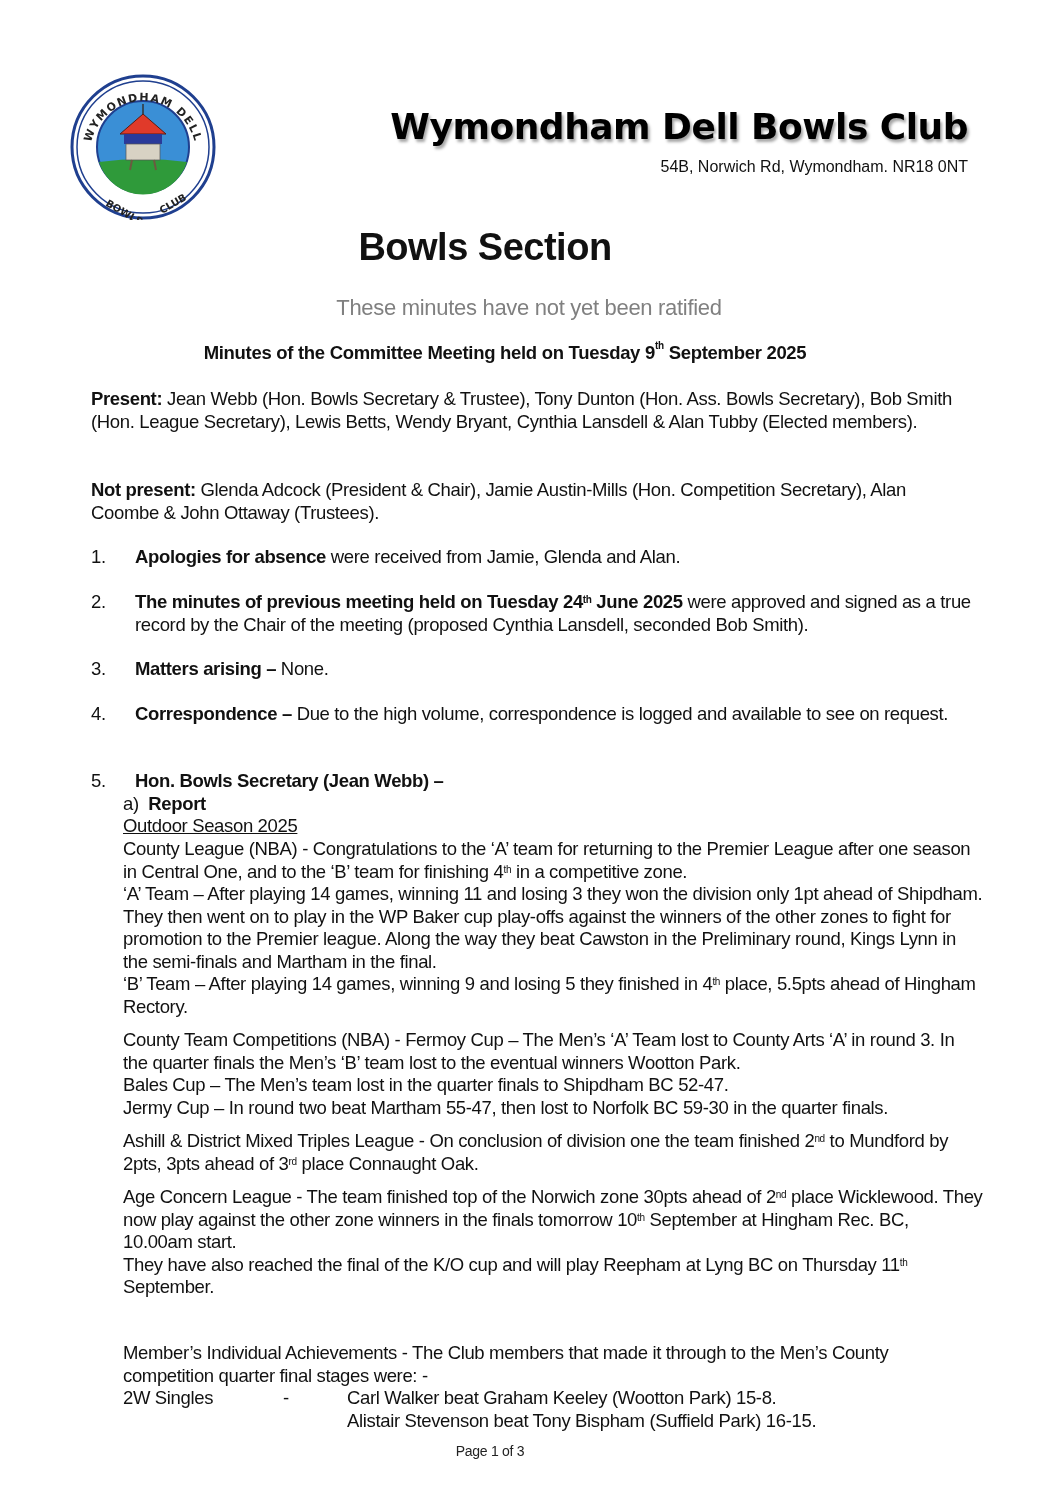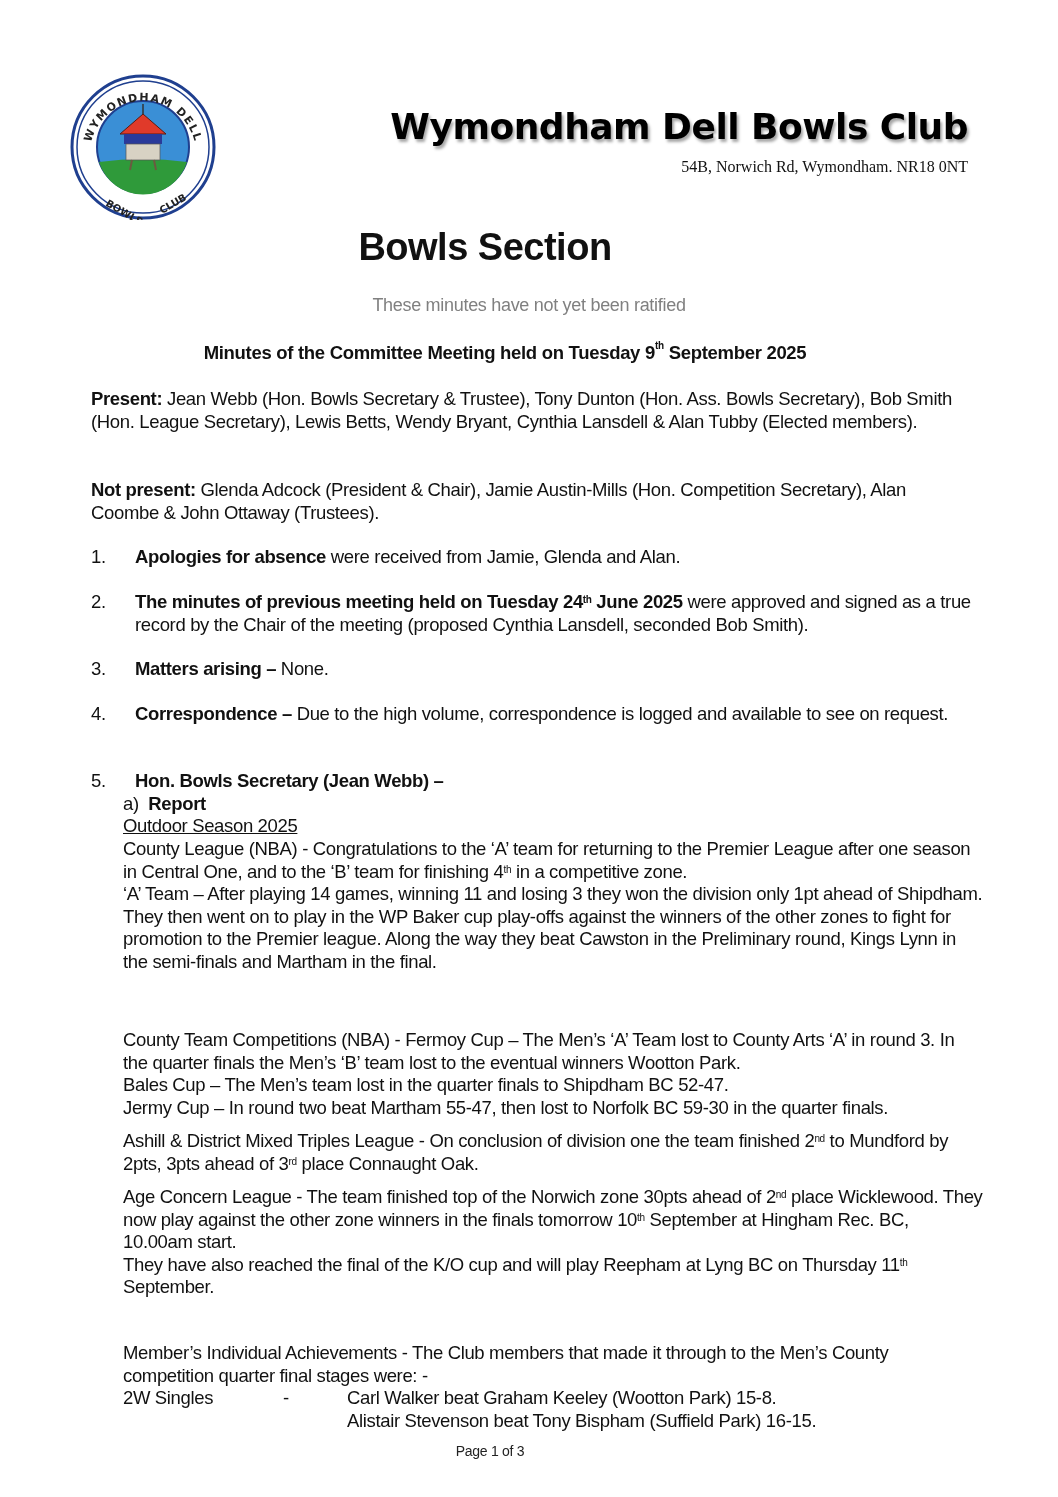--- a/index.html
+++ b/index.html
@@ -3,26 +3,26 @@
 <meta charset="utf-8">
 <style>
   html, body { margin: 0; padding: 0; background: #ffffff; }
   body { width: 1058px; height: 1497px; position: relative; overflow: hidden;
          font-family: "Liberation Sans", sans-serif; color: #111; }
   .page { position: absolute; left: 0; top: 0; width: 1058px; height: 1497px; }
   .logo { position: absolute; left: 70px; top: 74px; width: 146px; height: 146px; }
   .club-name { position: absolute; right: 90px; top: 106px; font-family: "DejaVu Sans", sans-serif;
                font-weight: bold; font-size: 36px; letter-spacing: -0.5px; color: #000;
                text-shadow: 2px 3px 3px rgba(0,0,0,0.35); white-space: nowrap; }
-  .club-address { position: absolute; right: 90px; top: 158px; font-family: Liberation Serif, serif;
+  .club-address { position: absolute; right: 90px; top: 158px; font-family: Liberation Sans, sans-serif;
                   font-size: 16px; color: #111; white-space: nowrap; }
   .section-title { position: absolute; left: 0; width: 970px; top: 226px; text-align: center;
                    font-weight: bold; font-size: 38px; letter-spacing: -0.5px; }
   .not-ratified { position: absolute; left: 0; width: 1058px; top: 295px; text-align: center;
-                  font-size: 18px; color: #808080; letter-spacing: -0.3px; }
+                  font-size: 22px; color: #808080; letter-spacing: -0.3px; }
   .meeting-title { position: absolute; left: 0; width: 1010px; top: 342px; text-align: center;
                    font-weight: bold; font-size: 18.5px; letter-spacing: -0.3px; }
   .body-text { font-size: 18.5px; line-height: 22.5px; letter-spacing: -0.35px; }
   .block { position: absolute; left: 91px; width: 880px; }
   .item { position: absolute; left: 91px; width: 880px; }
   .item .num { position: absolute; left: 0; top: 0; }
   .item .content { margin-left: 44px; }
   .sub { position: absolute; left: 123px; width: 860px; }
   sup { font-size: 10px; vertical-align: top; position: relative; top: -2px; }
   b { font-weight: bold; }
@@ -106,20 +106,21 @@
   <div class="sub body-text" style="top:793px;">
     <span>a)</span>&nbsp;&nbsp;<b>Report</b>
   </div>
   <div class="sub body-text" style="top:815px;">
     <u>Outdoor Season 2025</u>
   </div>
 
   <div class="sub body-text" style="top:838px;">
     <div><span>County League (NBA) - Congratulations to the ‘A’ team for returning to the Premier League after one season in Central One, and to the ‘B’ team for finishing 4</span><sup>th</sup><span> in a competitive zone.</span></div>
     <div>‘A’ Team – After playing 14 games, winning 11 and losing 3 they won the division only 1pt ahead of Shipdham.  They then went on to play in the WP Baker cup play-offs against the winners of the other zones to fight for promotion to the Premier league. Along the way they beat Cawston in the Preliminary round, Kings Lynn in the semi-finals and Martham in the final.</div>
+    <div><span>‘B’ Team – After playing 14 games, winning 9 and losing 5 they finished in 4</span><sup>th</sup><span> place, 5.5pts ahead of Hingham Rectory.</span></div>
   </div>
 
   <div class="sub body-text" style="top:1029px;">
     <div>County Team Competitions (NBA) - Fermoy Cup – The Men’s ‘A’ Team lost to County Arts ‘A’ in round 3.  In the quarter finals the Men’s ‘B’ team lost to the eventual winners Wootton Park.</div>
     <div>Bales Cup – The Men’s team lost in the quarter finals to Shipdham BC 52-47.</div>
     <div>Jermy Cup – In round two beat Martham 55-47, then lost to Norfolk BC 59-30 in the quarter finals.</div>
   </div>
 
   <div class="sub body-text" style="top:1130px;">
     <span>Ashill &amp; District Mixed Triples League - On conclusion of division one the team finished 2</span><sup>nd</sup><span> to Mundford by 2pts, 3pts ahead of 3</span><sup>rd</sup><span> place Connaught Oak.</span>

